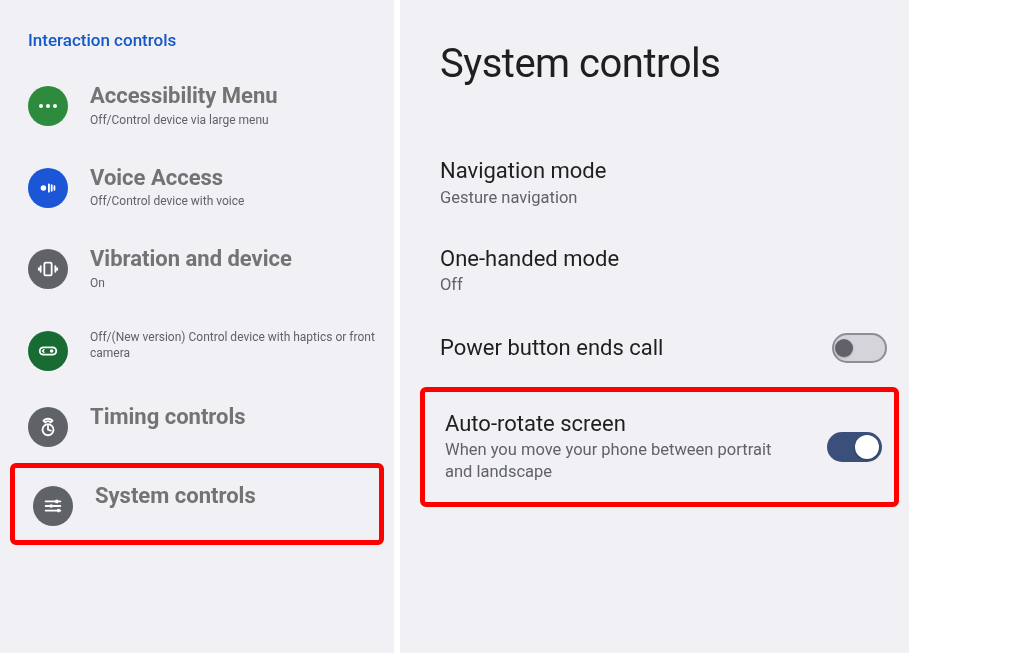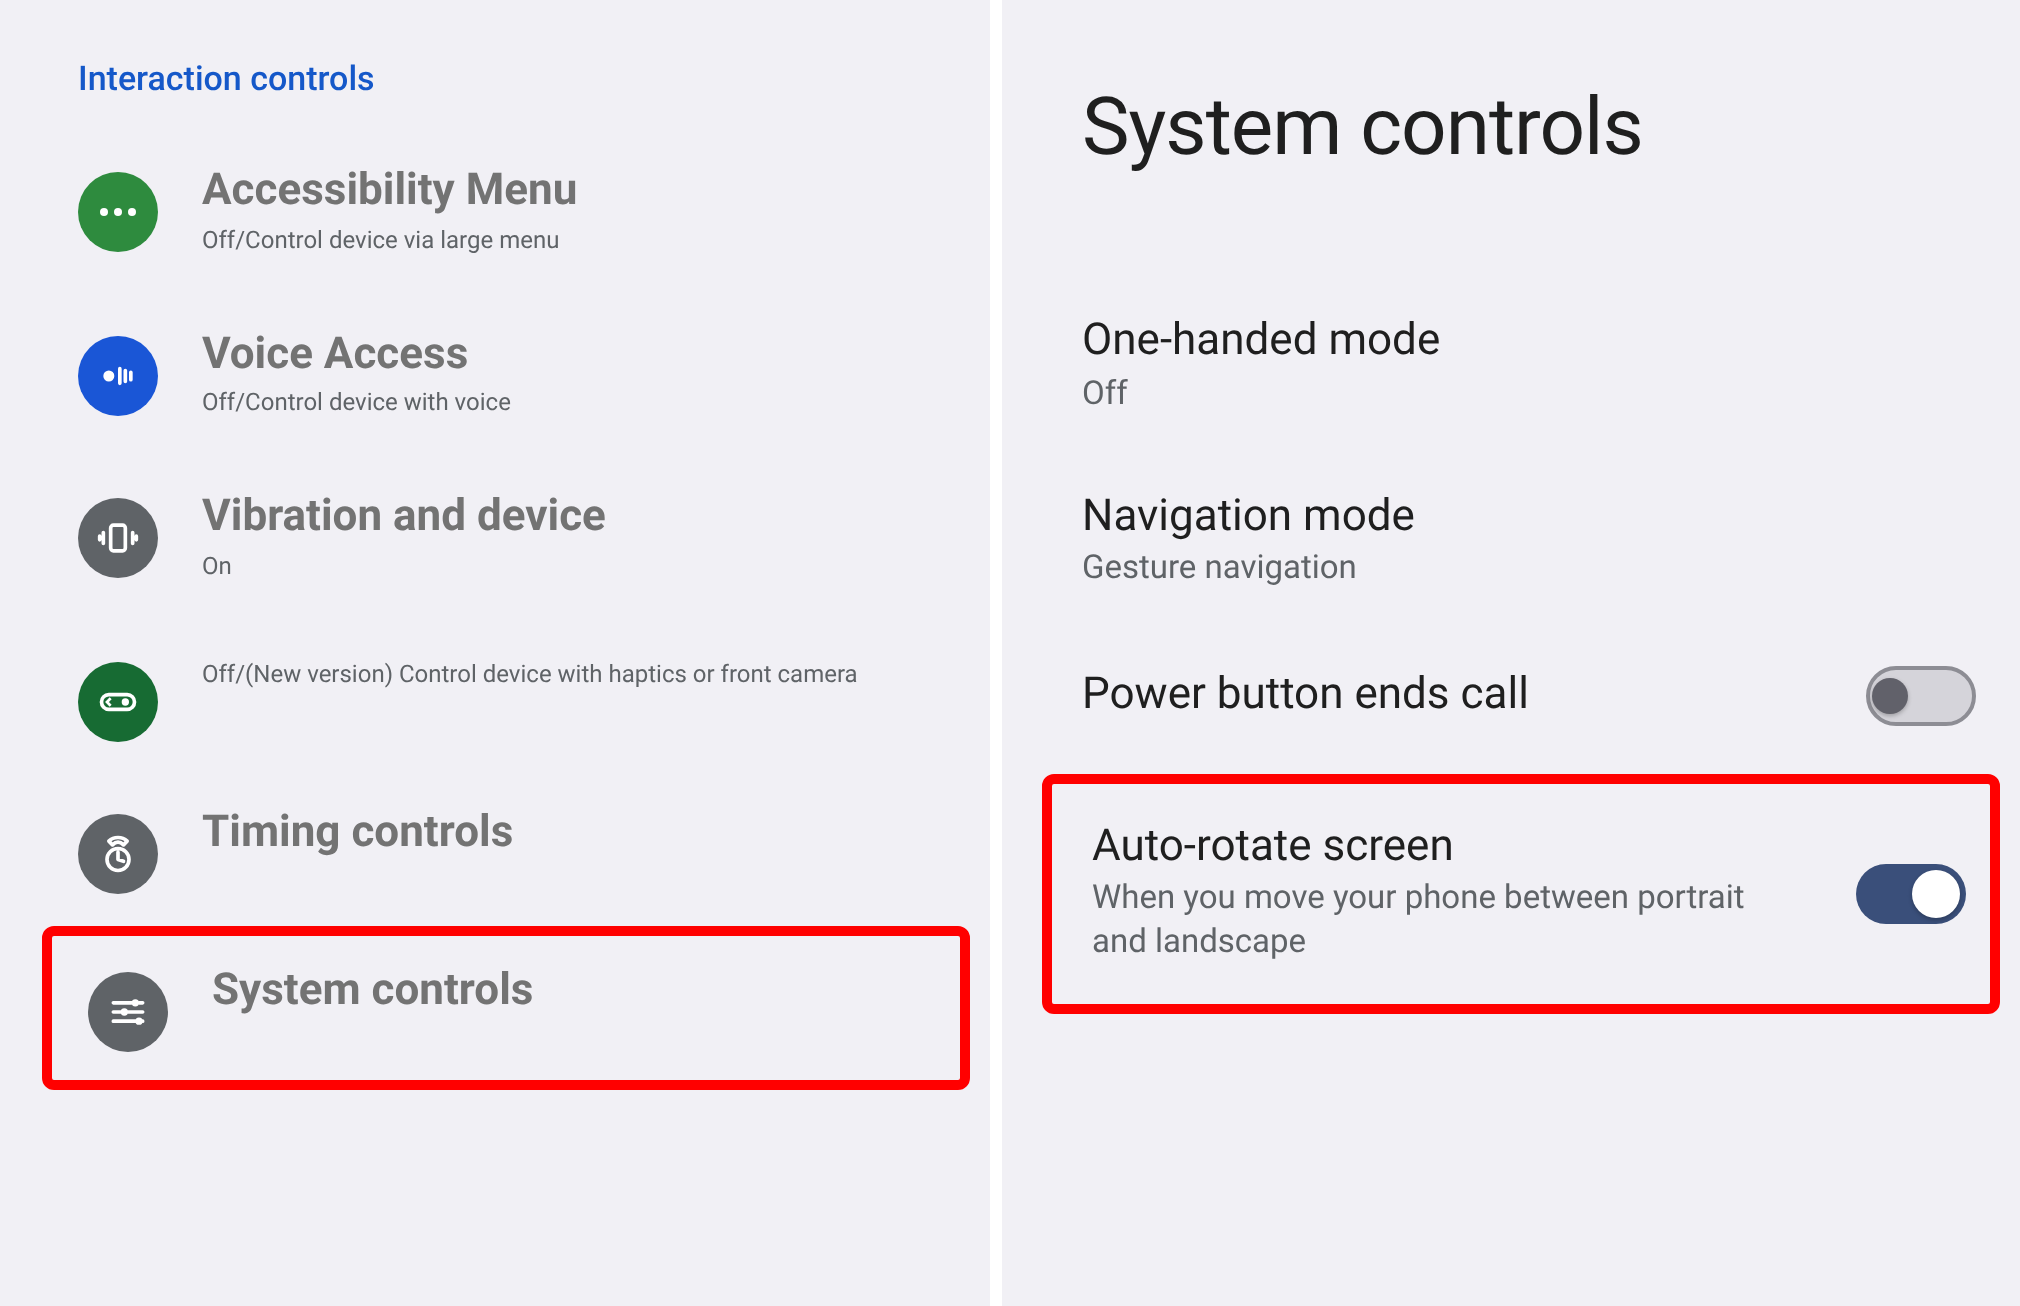--- a/index.html
+++ b/index.html
@@ -9,22 +9,22 @@
     width: 1010px;
     height: 653px;
     display: flex;
     overflow: hidden;
   }
   .panel {
     background: #f1f0f5;
     height: 100%;
   }
   .panel-left {
-    width: 495px;
-    padding: 30px 0 0 11px;
+    width: 394px;
+    padding: 30px 0 0 0;
   }
   .panel-right {
     width: 509px;
     margin-left: 6px;
     padding: 40px 0 0 0;
   }
   .section-header {
     color: #1558c9;
     font-size: 17px;
     font-weight: 500;
@@ -229,29 +229,29 @@
     </div>
   </div>
 </div>
 
 <div class="panel panel-right">
   <div class="page-title">System controls</div>
 
   <div class="right-list">
     <div class="right-item">
       <div class="rtext">
+        <div class="r-title">Navigation mode</div>
+        <div class="r-sub">Gesture navigation</div>
+      </div>
+    </div>
+
+    <div class="right-item">
+      <div class="rtext">
         <div class="r-title">One-handed mode</div>
         <div class="r-sub">Off</div>
-      </div>
-    </div>
-
-    <div class="right-item">
-      <div class="rtext">
-        <div class="r-title">Navigation mode</div>
-        <div class="r-sub">Gesture navigation</div>
       </div>
     </div>
 
     <div class="right-item">
       <div class="rtext">
         <div class="r-title">Power button ends call</div>
       </div>
       <div class="toggle off">
           <div class="knob"></div>
         </div>

